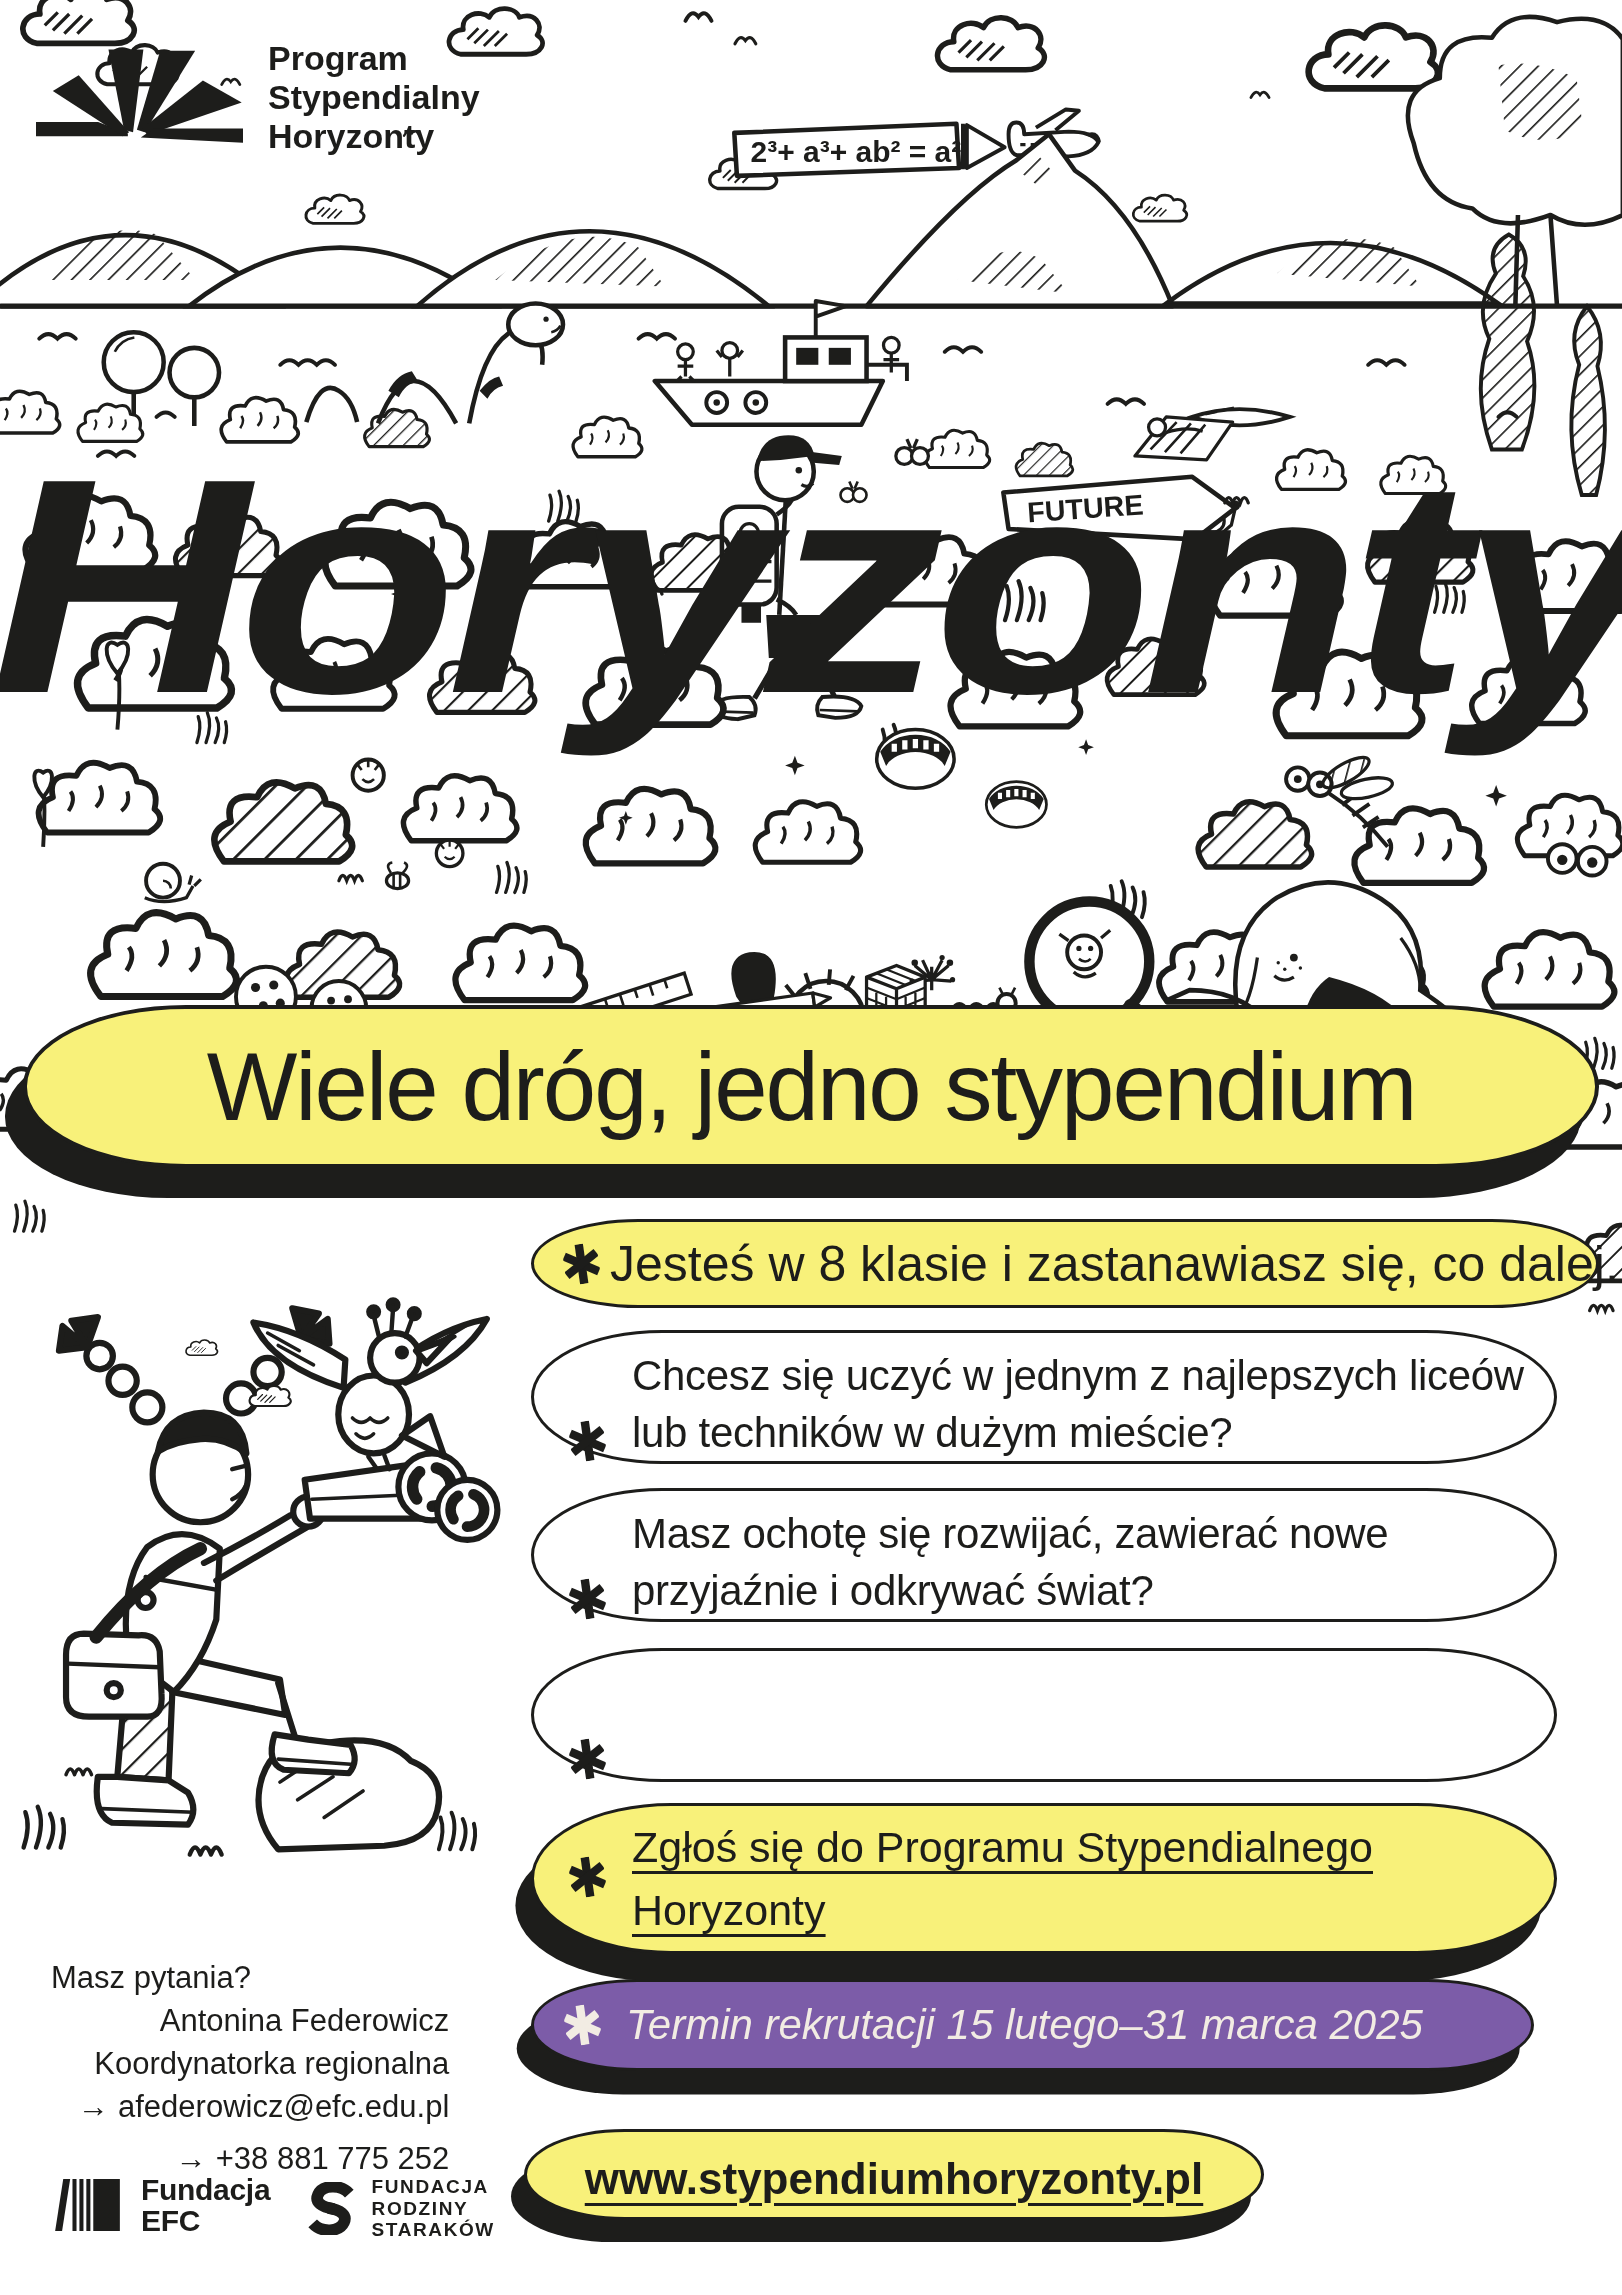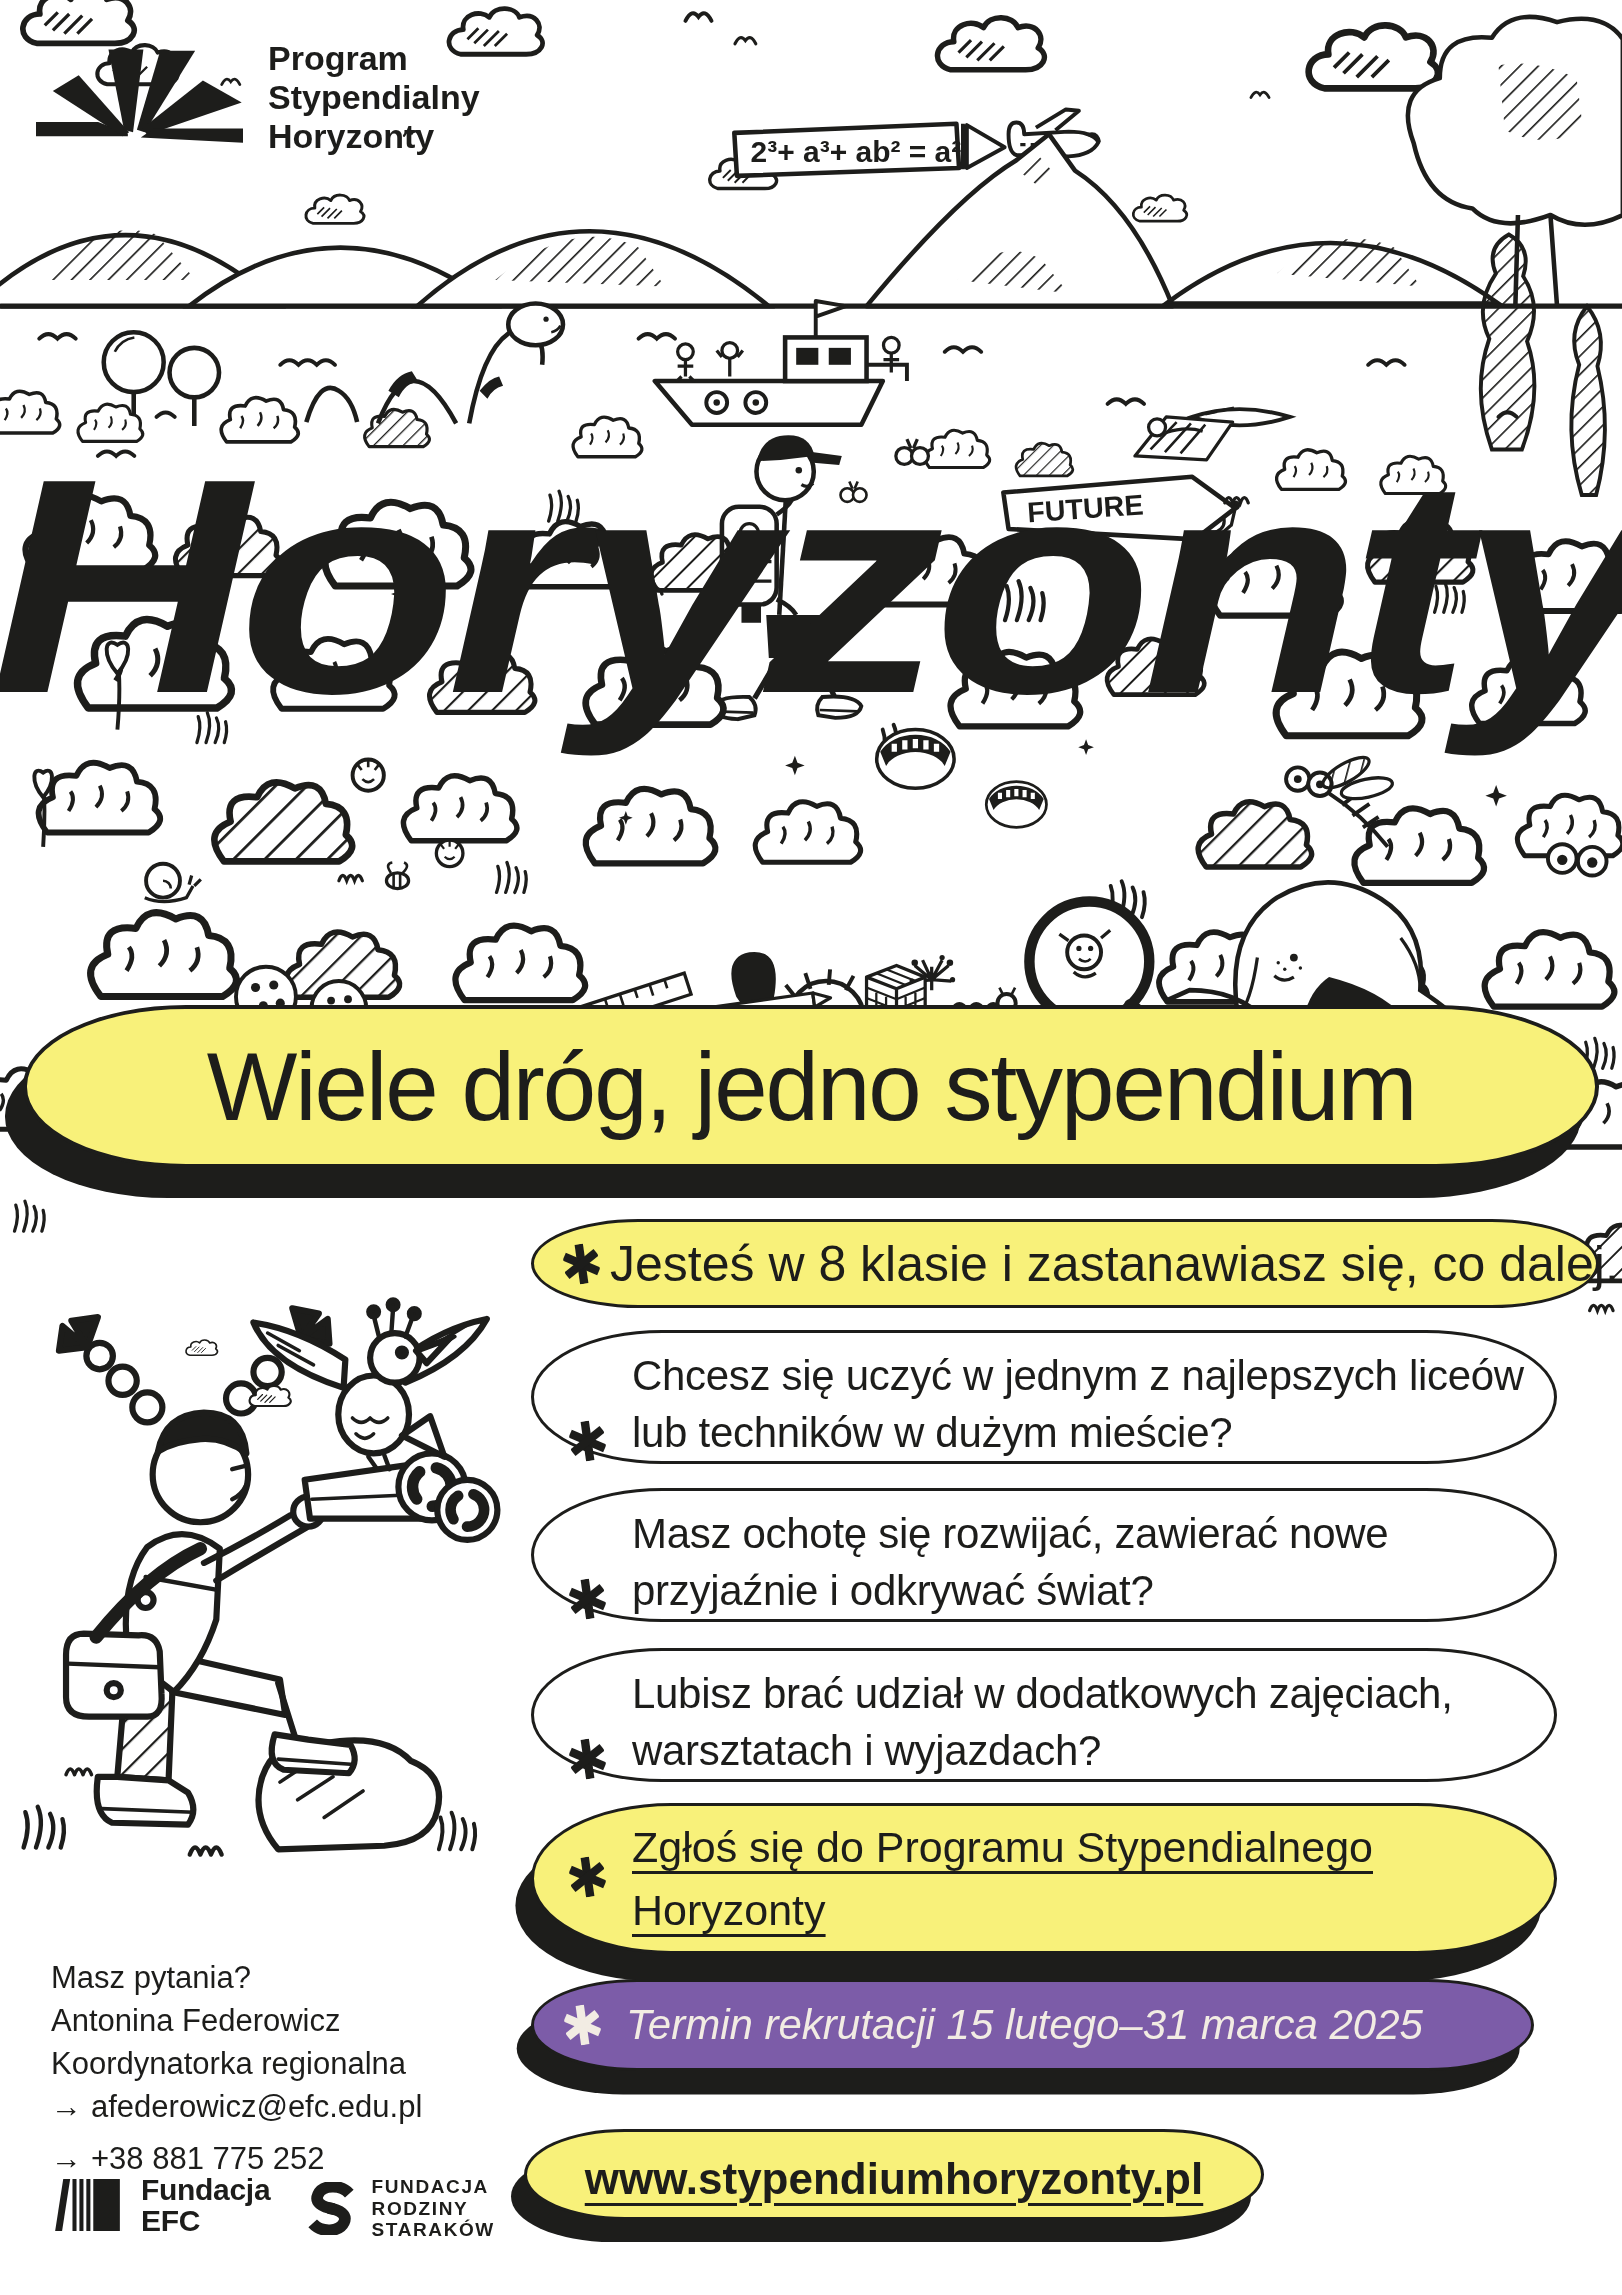--- a/index.html
+++ b/index.html
@@ -53,21 +53,21 @@
   .website{left:524px;top:2129px;width:740px;height:91px;border-radius:104px/47px;
       background:var(--yellow);border-width:3.9px;box-shadow:-13px 22px 0 var(--ink);
       justify-content:center;font-size:44px;font-weight:bold;white-space:nowrap;}
   .website a{color:var(--ink);text-decoration:underline;text-decoration-thickness:3.3px;text-underline-offset:8.5px;margin-top:8px;}
   .ast{flex:0 0 auto;width:35px;height:40px;transform:rotate(-8deg);}
   .bq .ast,.cta .ast{margin-top:-2.6px;}
   .pill-text{padding-right:26px;}
 
   
   .contact{left:51px;top:1956px;font-size:31px;line-height:43px;z-index:4;}
-  .contact .ind{}
+  .contact .ind{margin-left:27px;text-align:right;}
   .contact .gap{margin-top:9px;}
   .arr{display:inline-block;margin-right:9px;}
 
   
   .efc{left:51px;top:2174px;display:flex;align-items:center;gap:17px;z-index:4;}
   .efc-icon{width:73px;height:52px;}
   .efc-name{font-weight:bold;font-size:30px;line-height:31px;letter-spacing:-0.3px;}
   .starak{left:306px;top:2176px;display:flex;align-items:center;gap:15.6px;z-index:4;}
   .starak-icon{width:50px;height:53px;}
   .starak-name{font-weight:bold;font-size:19px;line-height:21.5px;letter-spacing:1.6px;}
@@ -599,21 +599,20 @@
   </div>
 
   <div class="abs pill bq b4">
     <svg class="ast" viewBox="0 0 54 62">
       <g stroke="#1d1d1b" stroke-width="13">
           <line x1="27" y1="0" x2="27" y2="62"></line>
           <line x1="2" y1="16" x2="52" y2="46"></line>
           <line x1="2" y1="46" x2="52" y2="16"></line>
         </g>
     </svg>
-    <span class="pill-text">Lubisz brać udział w dodatkowych zajęciach, warsztatach i wyjazdach?</span>
   </div>
 
   <div class="abs pill cta">
     <svg class="ast" viewBox="0 0 54 62">
       <g stroke="#1d1d1b" stroke-width="13">
           <line x1="27" y1="0" x2="27" y2="62"></line>
           <line x1="2" y1="16" x2="52" y2="46"></line>
           <line x1="2" y1="46" x2="52" y2="16"></line>
         </g>
     </svg>

